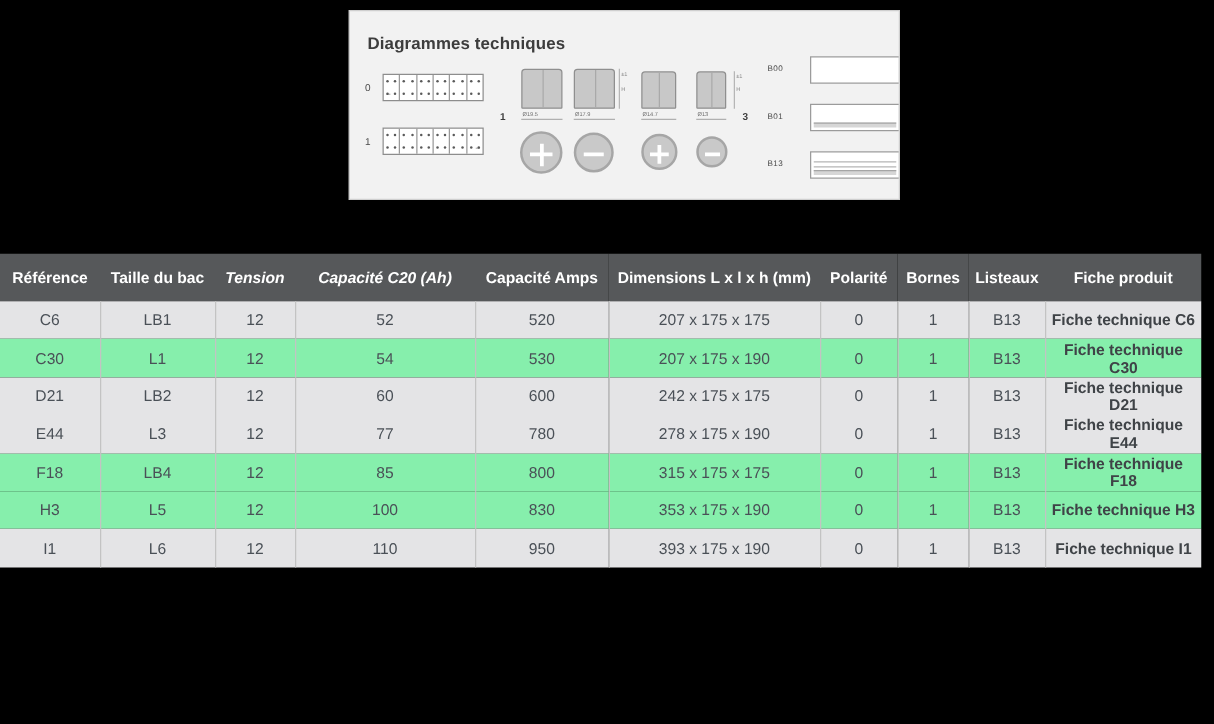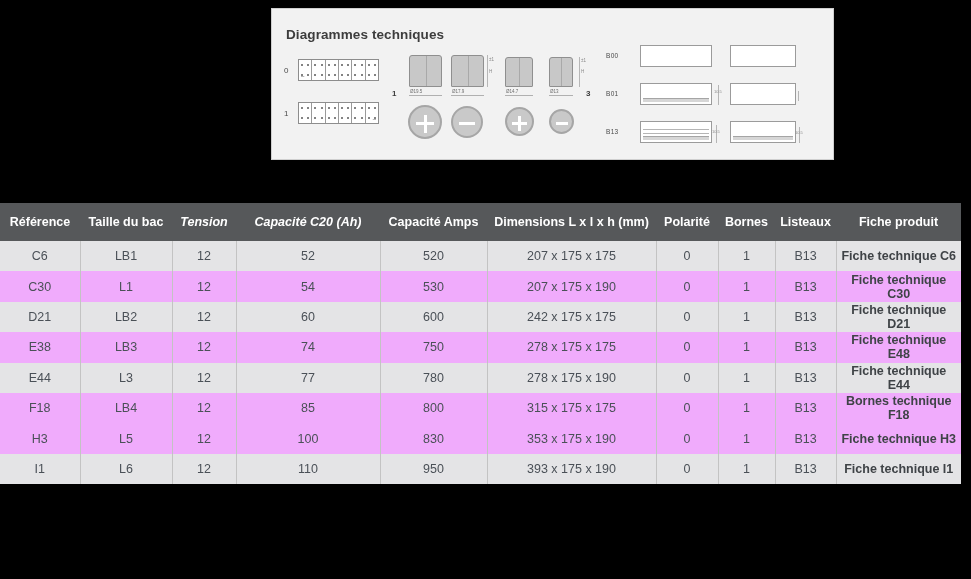--- a/index.html
+++ b/index.html
@@ -7,22 +7,22 @@
     margin: 0; padding: 0;
     width: 971px; height: 579px;
     background: #000000;
     font-family: "Liberation Sans", sans-serif;
     overflow: hidden;
   }
 
   
   .diagram-panel {
     position: absolute;
-    left: 271px; top: 8px;
-    width: 563px; height: 152px;
+    left: 279px; top: 8px;
+    width: 441px; height: 152px;
     background: #f2f2f2;
     border: 1px solid #cfcfcf;
     overflow: hidden;
   }
   .diagram-title {
     position: absolute;
     left: 14px; top: 18px;
     font-size: 13.5px;
     font-weight: bold;
     color: #3d3d3d;
@@ -170,21 +170,21 @@
     font-size: 12.5px;
     color: #4a5057;
     height: 30.4px;
     text-align: center;
     vertical-align: middle;
     border-left: 1px solid #c3c3c3;
     padding: 0 3px;
   }
   tbody td:first-child { border-left: none; }
   tbody tr.odd  td { background: #e4e4e6; }
-  tbody tr.even td { background: #f0abfc; }
+  tbody tr.even td { background: #86efac; }
   tbody td.sheet { font-weight: bold; color: #3f4347; margin-left: 40px; }
 </style>
 </head>
 <body>
 
 <div class="diagram-panel">
 
   <div class="diagram-title">Diagrammes techniques</div>
 
   <div class="polarity-group">
@@ -405,32 +405,20 @@
           <td>LB2</td>
           <td>12</td>
           <td>60</td>
           <td>600</td>
           <td>242 x 175 x 175</td>
           <td>0</td>
           <td>1</td>
           <td>B13</td>
           <td class="sheet">Fiche technique D21</td>
         </tr>
-        <tr class="even">
-          <td>E38</td>
-          <td>LB3</td>
-          <td>12</td>
-          <td>74</td>
-          <td>750</td>
-          <td>278 x 175 x 175</td>
-          <td>0</td>
-          <td>1</td>
-          <td>B13</td>
-          <td class="sheet">Fiche technique E48</td>
-        </tr>
         <tr class="odd">
           <td>E44</td>
           <td>L3</td>
           <td>12</td>
           <td>77</td>
           <td>780</td>
           <td>278 x 175 x 190</td>
           <td>0</td>
           <td>1</td>
           <td>B13</td>
@@ -439,21 +427,21 @@
         <tr class="even">
           <td>F18</td>
           <td>LB4</td>
           <td>12</td>
           <td>85</td>
           <td>800</td>
           <td>315 x 175 x 175</td>
           <td>0</td>
           <td>1</td>
           <td>B13</td>
-          <td class="sheet">Bornes technique F18</td>
+          <td class="sheet">Fiche technique F18</td>
         </tr>
         <tr class="even">
           <td>H3</td>
           <td>L5</td>
           <td>12</td>
           <td>100</td>
           <td>830</td>
           <td>353 x 175 x 190</td>
           <td>0</td>
           <td>1</td>

